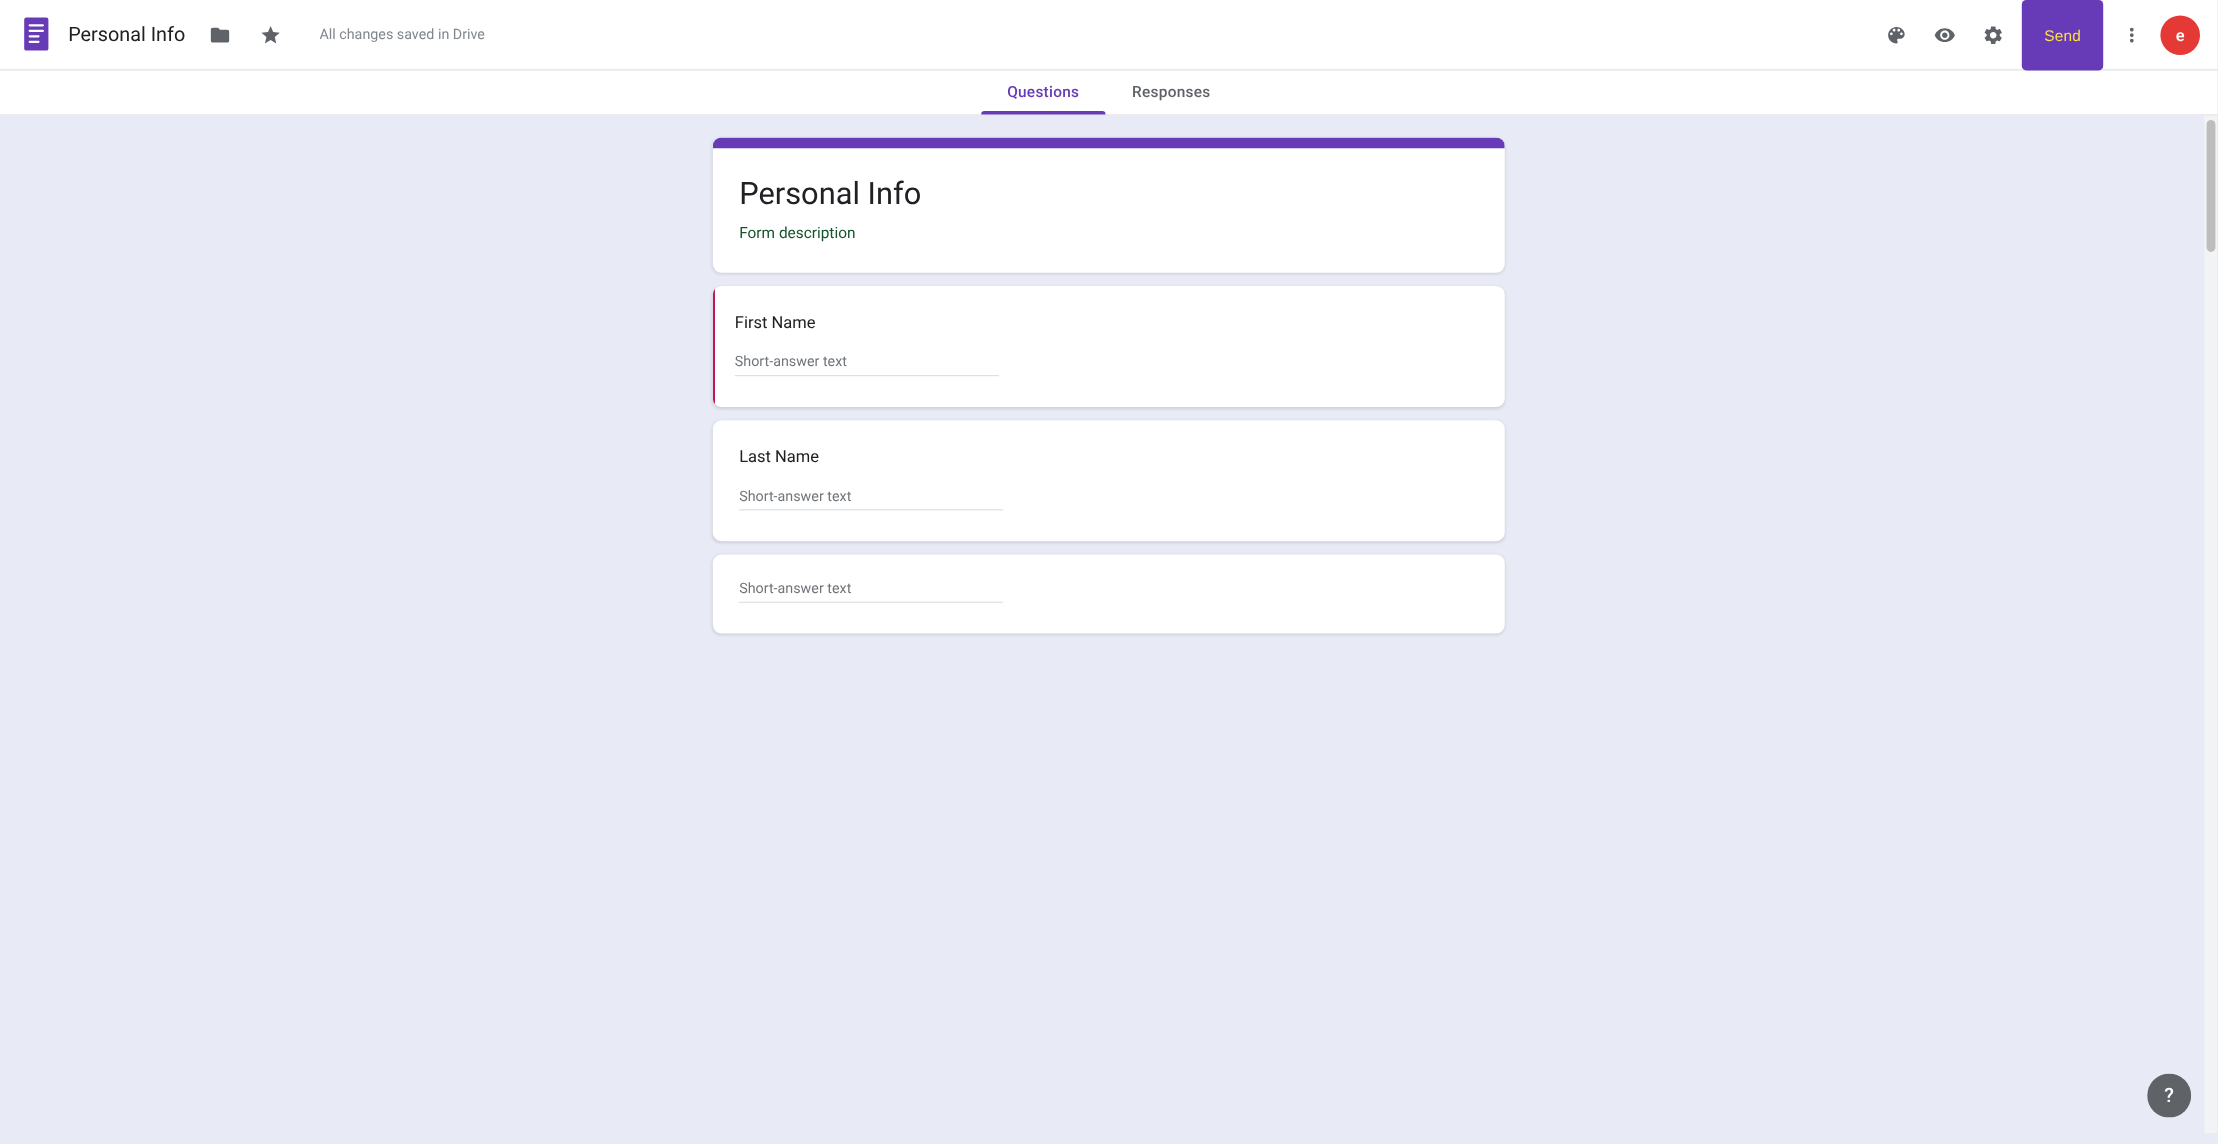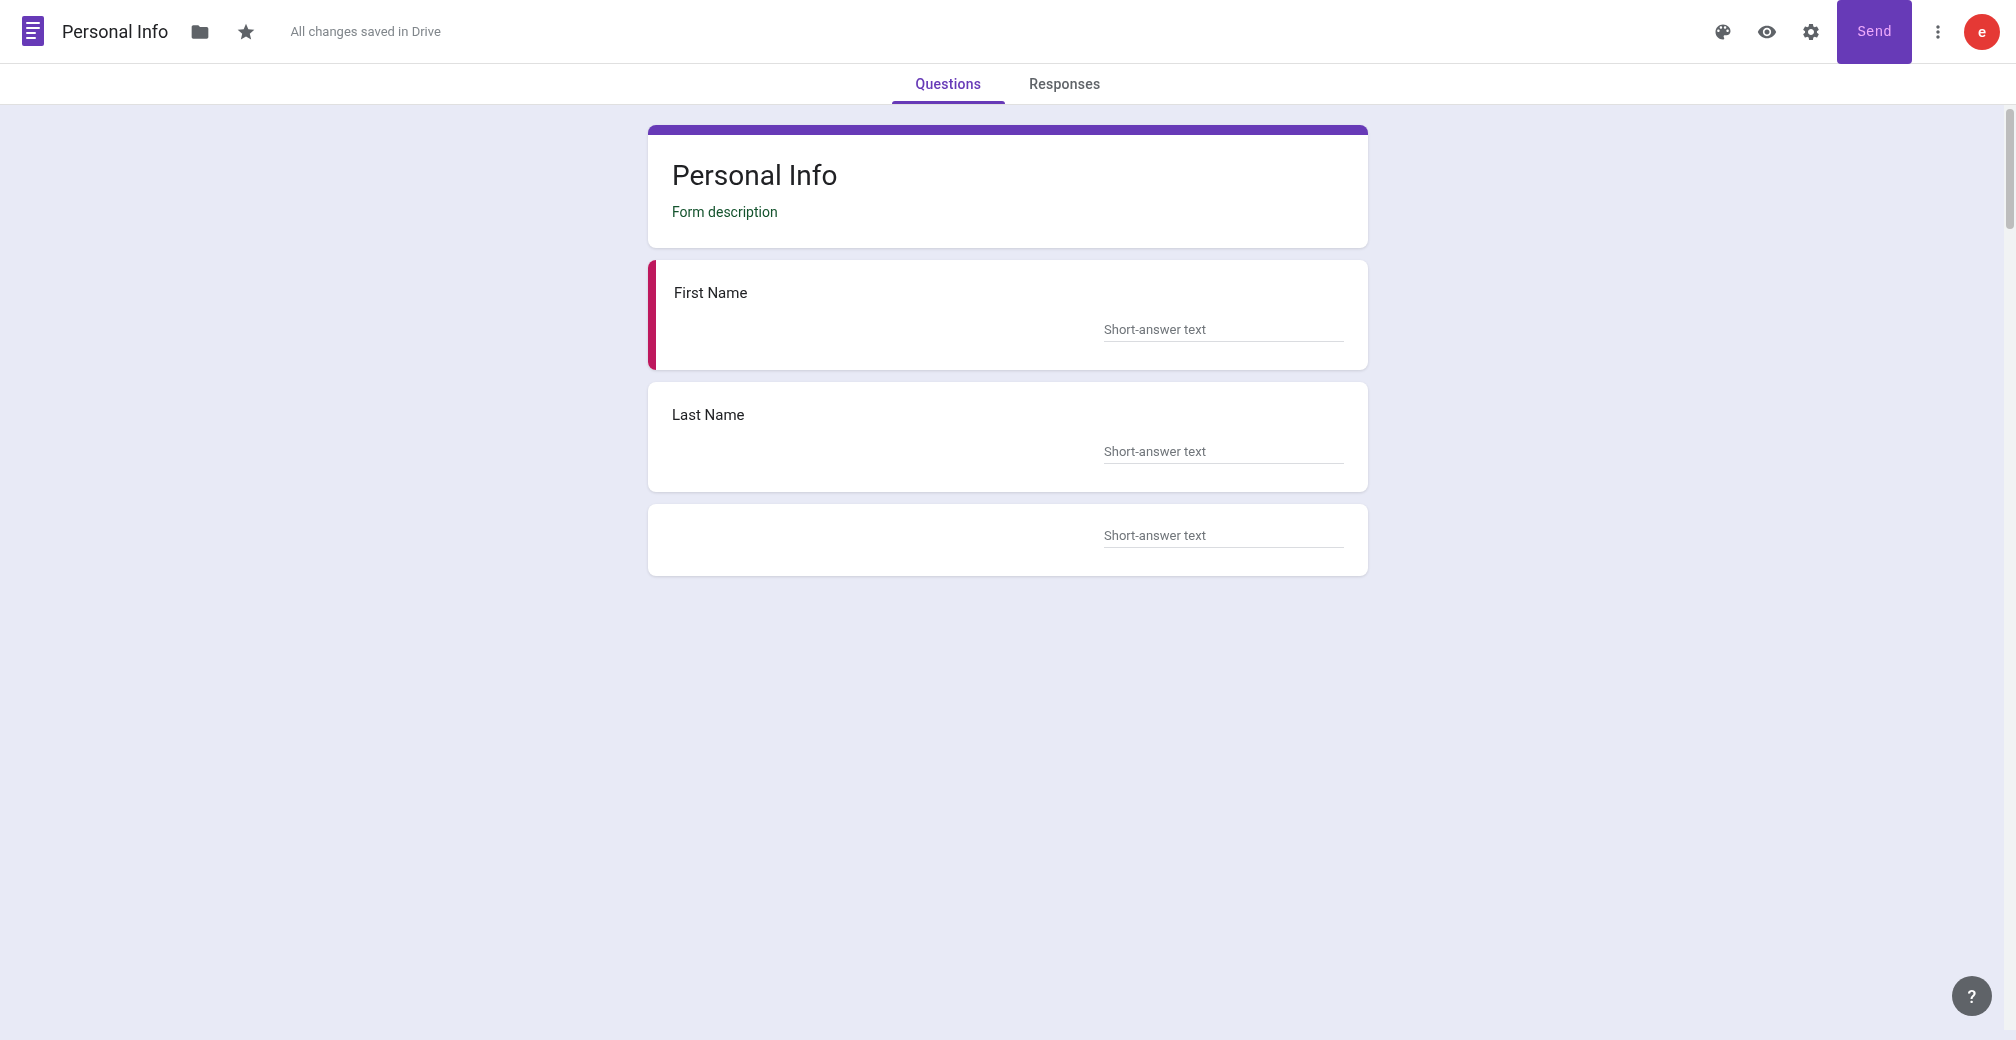--- a/index.html
+++ b/index.html
@@ -68,29 +68,28 @@
     }
 
     .toolbar-right {
       display: flex;
       align-items: center;
       gap: 8px;
     }
 
     .send-button {
       background: #673ab7;
-      color: #f0abfc;
+      color: #fde047;
       border: none;
       border-radius: 4px;
       padding: 24px 20px;
       font-size: 14px;
       font-weight: 500;
       cursor: pointer;
       letter-spacing: 0.25px;
-      font-family: Liberation Mono, monospace;
     }
 
     .avatar {
       width: 36px;
       height: 36px;
       border-radius: 50%;
       background: #e53935;
       color: #fff;
       display: flex;
       align-items: center;
@@ -193,35 +192,34 @@
       color: #14532d;
     }
 
     
     .question-card {
       padding: 24px 24px 28px 24px;
       position: relative;
     }
 
     .question-card.active {
-      border-left: 8px solid #be185d;
+      border-left: 2px solid #be185d;
       padding-left: 18px;
     }
 
     .question-label {
       font-size: 15px;
       color: #202124;
       font-weight: 400;
       margin-bottom: 20px;
     }
 
     .short-answer-field {
       display: flex;
       flex-direction: column;
-      align-items: flex-end;
     }
 
     .short-answer-text {
       font-size: 13px;
       color: #70757a;
       padding-bottom: 4px;
       border-bottom: 1px solid #dadce0;
       width: 240px;
     }
 

